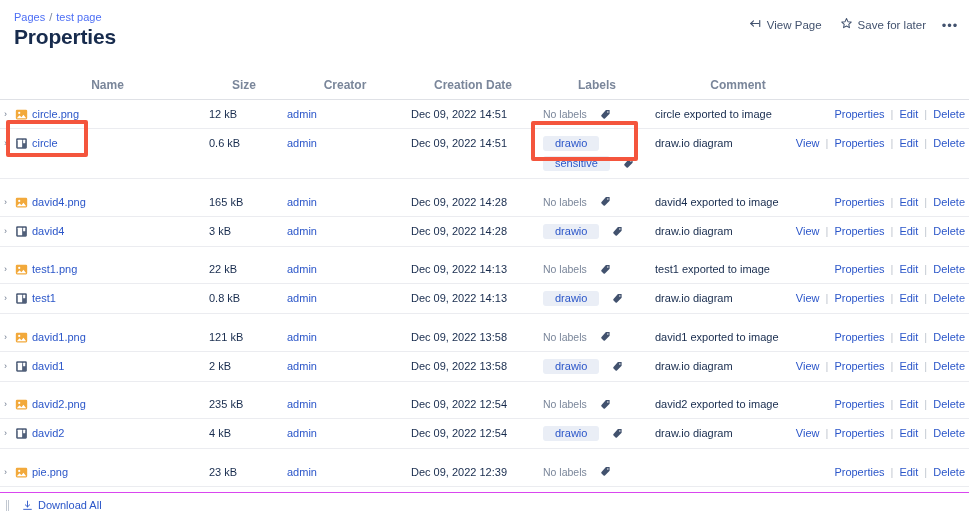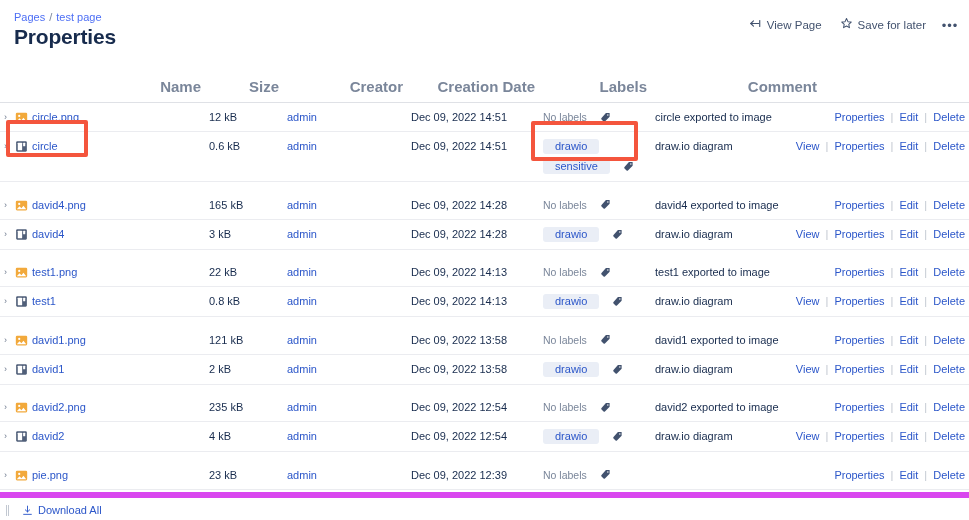--- a/index.html
+++ b/index.html
@@ -33,21 +33,21 @@
   .ellipsis-btn {
     width:22px; height:22px; border-radius:3px; display:flex; align-items:center;
     justify-content:center; color:#42526e; font-size:13px; cursor:pointer; margin-left:2px;
     letter-spacing:1px;
   }
 
   
   .table-wrap { position:absolute; left:0; top:68px; width:969px; }
   table.att { width:969px; border-collapse:collapse; table-layout:fixed; }
   table.att th {
-    text-align:right; font-size:15px; font-weight:700; padding:10px 4px 7px 4px;
+    text-align:center; font-size:12px; font-weight:700; padding:10px 4px 7px 4px;
     border-bottom:1px solid #dfe1e6; color:#7a869a; vertical-align:bottom;
   }
   th.sortable { color:#2b56c9; cursor:pointer; }
   table.att td {
     font-size:11px; color:#172b4d; padding:7px 4px; vertical-align:top;
     border-bottom:1px solid #ebecf0;
   }
   tr.grp-end > td { border-bottom:1px solid #ebecf0; }
   tr.spacer > td { border:none; height:9px; padding:0; }
 
@@ -83,21 +83,21 @@
   .tag-ico { width:11px; height:11px; flex:0 0 11px; cursor:pointer; }
 
   td.comment-cell { padding-left:8px; font-size:11px; line-height:14px; color:#172b4d; }
 
   td.actions-cell { padding-right:14px; }
   .actions-inner { display:flex; justify-content:flex-end; align-items:center; font-size:11px; line-height:14px; }
   .act { color:#2b56c9; cursor:pointer; }
   .act-sep { color:#c1c7d0; margin:0 6px; }
 
   
-  .footer { position:absolute; left:0; bottom:0; width:969px; height:28px; border-top:6px solid #d946ef; background:#fff; }
+  .footer { position:absolute; left:0; bottom:0; width:969px; height:28px; border-top:1px solid #d946ef; background:#fff; }
   .dl-all {
     position:absolute; left:22px; top:6px; display:flex; align-items:center; gap:5px;
     font-size:11px; color:#2b56c9; cursor:pointer;
   }
   .grip { position:absolute; left:6px; top:7px; width:3px; height:11px; opacity:.45; }
 
   
   .hl-box { position:absolute; border:4px solid #f4553d; border-radius:2px; pointer-events:none; }
   #hl-name  { left:6px;  top:120px; width:82px;  height:37px; }
   #hl-label { left:531px; top:121px; width:107px; height:40px; }

